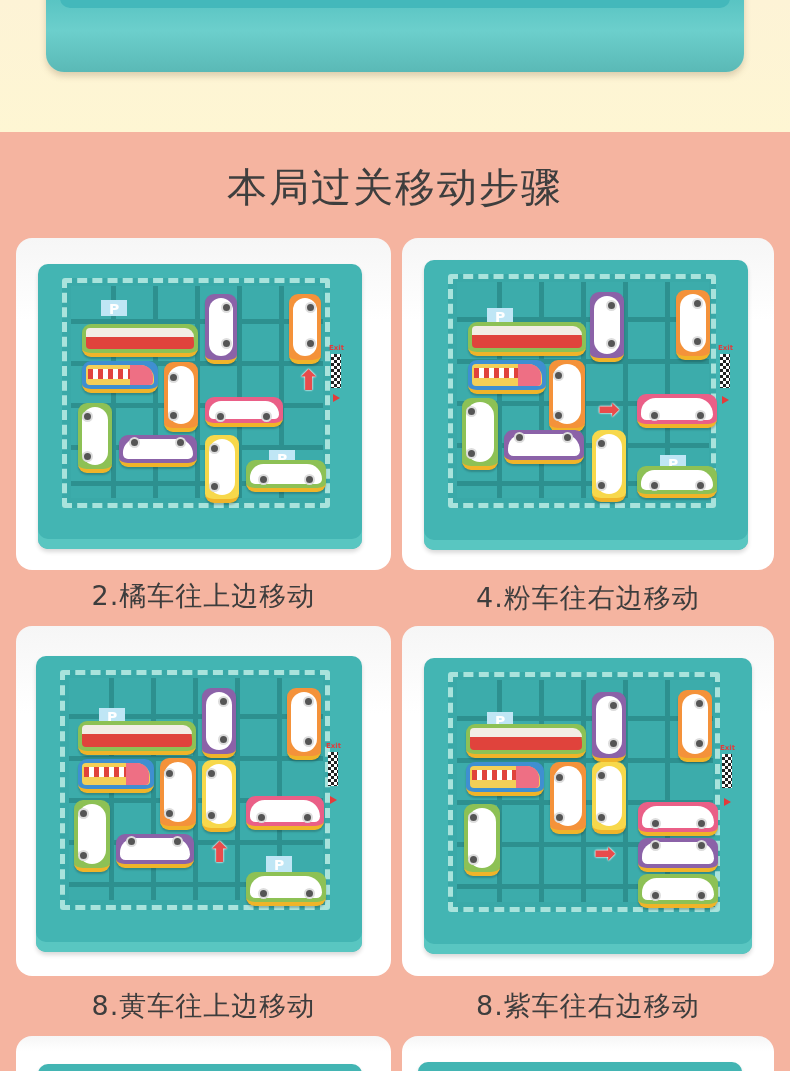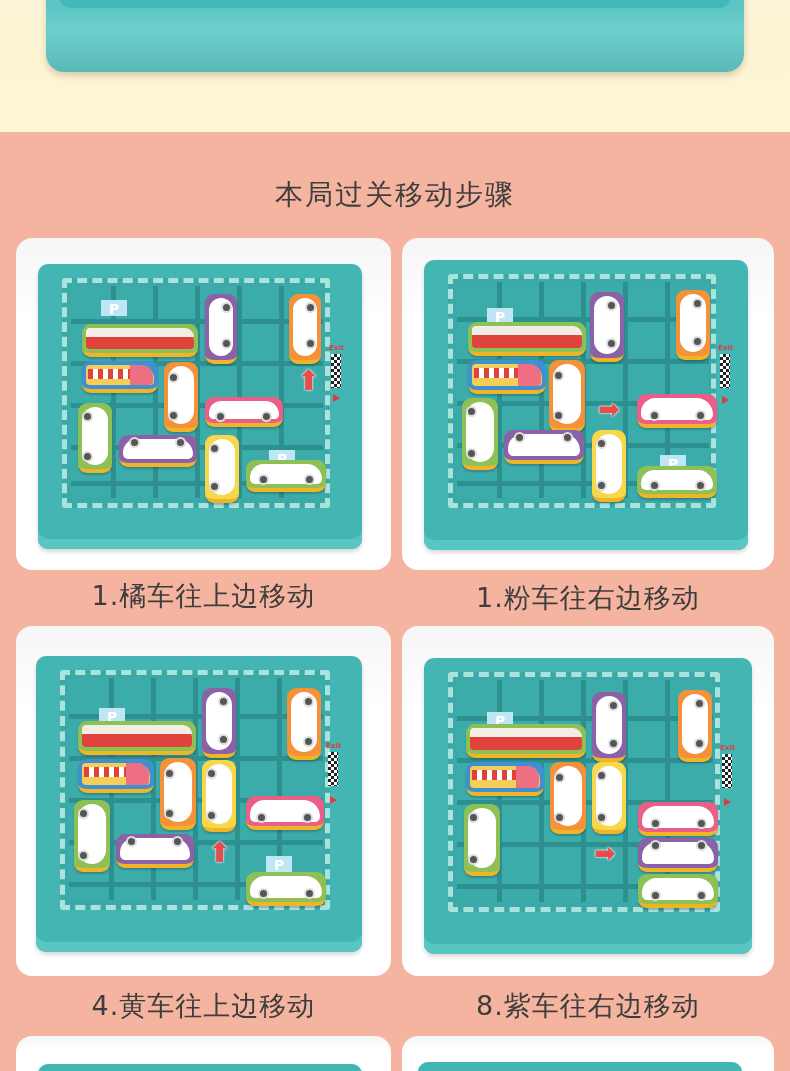--- a/index.html
+++ b/index.html
@@ -1,21 +1,21 @@
 <!DOCTYPE html>
 <html><head>
 <meta charset="utf-8">
 <style>
   *{box-sizing:border-box;margin:0;padding:0;}
   body{width:790px;height:1071px;overflow:hidden;background:#f5b4a0;font-family:"DejaVu Sans","Liberation Sans",sans-serif;position:relative;}
   .top-band{position:absolute;left:0;top:0;width:790px;height:132px;background:linear-gradient(180deg,#fdf3d6 0%,#fef6d3 100%);}
   .tray-top{position:absolute;left:46px;top:-20px;width:698px;height:92px;border-radius:0 0 18px 18px;background:linear-gradient(180deg,#4dbdbd 0%,#6ccfcc 55%,#5ab9b6 100%);box-shadow:0 4px 6px rgba(120,90,60,.25);}
   .tray-top-inner{position:absolute;left:14px;top:0;right:14px;height:28px;border-radius:0 0 10px 10px;background:#43b8bb;}
   .salmon{position:absolute;left:0;top:132px;width:790px;height:939px;background:#f5b4a0;}
-  .title{position:absolute;left:0;top:176px;width:790px;text-align:center;font-size:28px;color:#3e3e3e;letter-spacing:2px;font-weight:500;}
+  .title{position:absolute;left:0;top:160px;width:790px;text-align:center;font-size:40px;color:#3e3e3e;letter-spacing:2px;font-weight:500;}
   .card{position:absolute;background:#fff;border-radius:16px;overflow:hidden;background:linear-gradient(180deg,#f6f6f6,#fff 25%);}
   .caption{position:absolute;text-align:center;font-size:27px;color:#3d3d3d;letter-spacing:1px;}
   
   .board{position:absolute;border-radius:10px;background:#43b5b3;box-shadow:inset 0 -10px 0 #59c6c1, 0 3px 4px rgba(0,0,0,.15);}
   .board-inner{position:absolute;border:5px dashed #a9e3dc;background:#3aa9a8;border-radius:3px;}
   .grid{position:absolute;background:#3cacab;}
   .gline-v{position:absolute;top:0;bottom:0;width:5px;background:#2d908f;}
   .gline-h{position:absolute;left:0;right:0;height:5px;background:#2d908f;}
   .pmark{position:absolute;width:26px;height:16px;background:#bfe6f5;color:#fff;font-weight:bold;font-size:14px;line-height:18px;padding-left:8px;}
   .piece{position:absolute;border-radius:9px;border-bottom:4px solid #f0b429;box-shadow:0 2px 2px rgba(0,0,0,.2);}
@@ -112,21 +112,21 @@
         <div class="wheel" style="left:58px;top:14px"></div>
       </div>
     <div class="arrow" style="left:259px;top:100px;font-size:28px;">⬆</div>
     <div class="exit" style="left:291px;top:80px;">
       <div class="exit-label" style="left:0;top:0;">Exit</div>
       <div class="flag" style="left:2px;top:10px;"></div>
       <div class="exit-tri" style="left:4px;top:50px;"></div>
     </div>
   </div>
 </div>
-<div class="caption" style="left:16px;top:578px;width:375px;">1.橘车往上边移动</div>
+<div class="caption" style="left:16px;top:578px;width:375px;">2.橘车往上边移动</div>
 
 <div class="card" style="left:402px;top:238px;width:372px;height:332px;">
   <div class="board" style="left:22px;top:22px;width:324px;height:290px;">
     <div class="board-inner" style="left:24px;top:14px;width:268px;height:234px;"></div>
     <div class="grid" style="left:33px;top:22px;width:252px;height:216px;">
       <div class="gline-v" style="left:40px"></div>
         <div class="gline-v" style="left:82px"></div>
         <div class="gline-v" style="left:124px"></div>
         <div class="gline-v" style="left:166px"></div>
         <div class="gline-v" style="left:208px"></div>
@@ -188,21 +188,21 @@
         <div class="wheel" style="left:58px;top:14px"></div>
       </div>
     <div class="arrow" style="left:174px;top:134px;font-size:26px;">➡</div>
     <div class="exit" style="left:294px;top:84px;">
       <div class="exit-label" style="left:0;top:0;">Exit</div>
       <div class="flag" style="left:2px;top:10px;"></div>
       <div class="exit-tri" style="left:4px;top:52px;"></div>
     </div>
   </div>
 </div>
-<div class="caption" style="left:402px;top:580px;width:372px;">1.粉车往右边移动</div>
+<div class="caption" style="left:402px;top:580px;width:372px;">4.粉车往右边移动</div>
 
 <div class="card" style="left:16px;top:626px;width:375px;height:350px;">
   <div class="board" style="left:20px;top:30px;width:326px;height:296px;">
     <div class="board-inner" style="left:24px;top:14px;width:270px;height:240px;"></div>
     <div class="grid" style="left:33px;top:22px;width:254px;height:222px;">
       <div class="gline-v" style="left:40px"></div>
         <div class="gline-v" style="left:82px"></div>
         <div class="gline-v" style="left:124px"></div>
         <div class="gline-v" style="left:166px"></div>
         <div class="gline-v" style="left:208px"></div>
@@ -264,21 +264,21 @@
         <div class="wheel" style="left:58px;top:16px"></div>
       </div>
     <div class="arrow" style="left:172px;top:180px;font-size:28px;">⬆</div>
     <div class="exit" style="left:290px;top:86px;">
       <div class="exit-label" style="left:0;top:0;">Exit</div>
       <div class="flag" style="left:2px;top:10px;"></div>
       <div class="exit-tri" style="left:4px;top:54px;"></div>
     </div>
   </div>
 </div>
-<div class="caption" style="left:16px;top:988px;width:375px;">4.黄车往上边移动</div>
+<div class="caption" style="left:16px;top:988px;width:375px;">8.黄车往上边移动</div>
 
 <div class="card" style="left:402px;top:626px;width:372px;height:350px;">
   <div class="board" style="left:22px;top:32px;width:328px;height:296px;">
     <div class="board-inner" style="left:24px;top:14px;width:272px;height:240px;"></div>
     <div class="grid" style="left:33px;top:22px;width:256px;height:222px;">
       <div class="gline-v" style="left:40px"></div>
         <div class="gline-v" style="left:82px"></div>
         <div class="gline-v" style="left:124px"></div>
         <div class="gline-v" style="left:166px"></div>
         <div class="gline-v" style="left:208px"></div>

